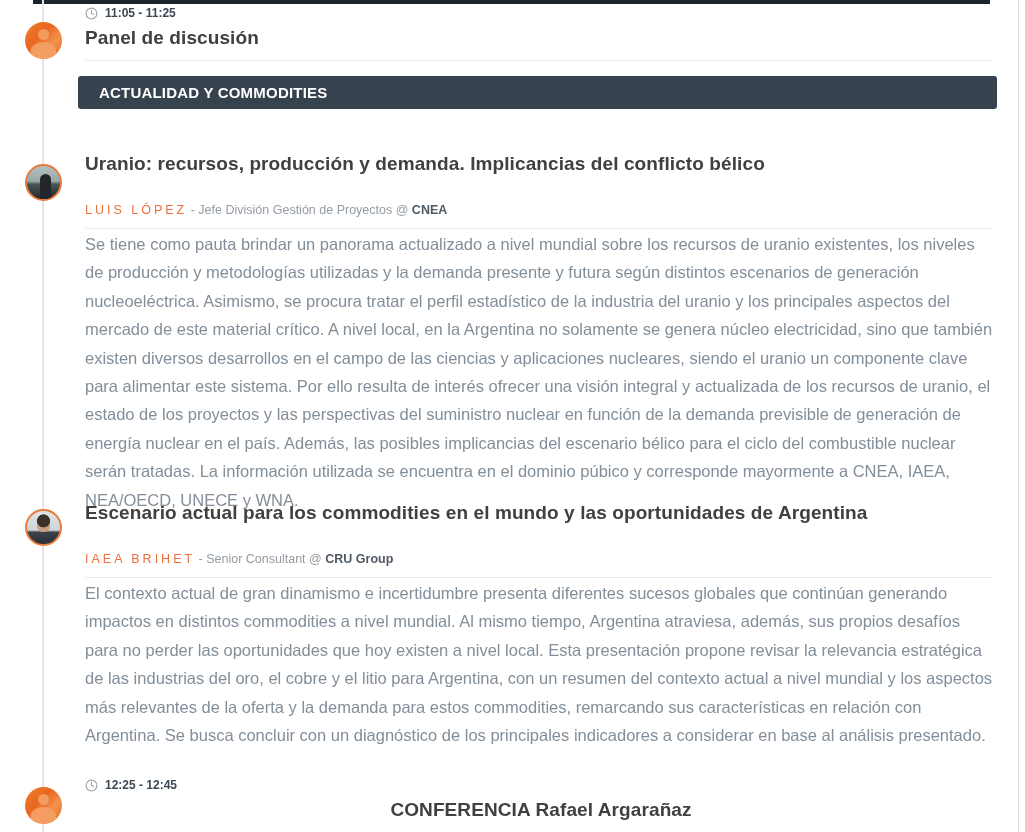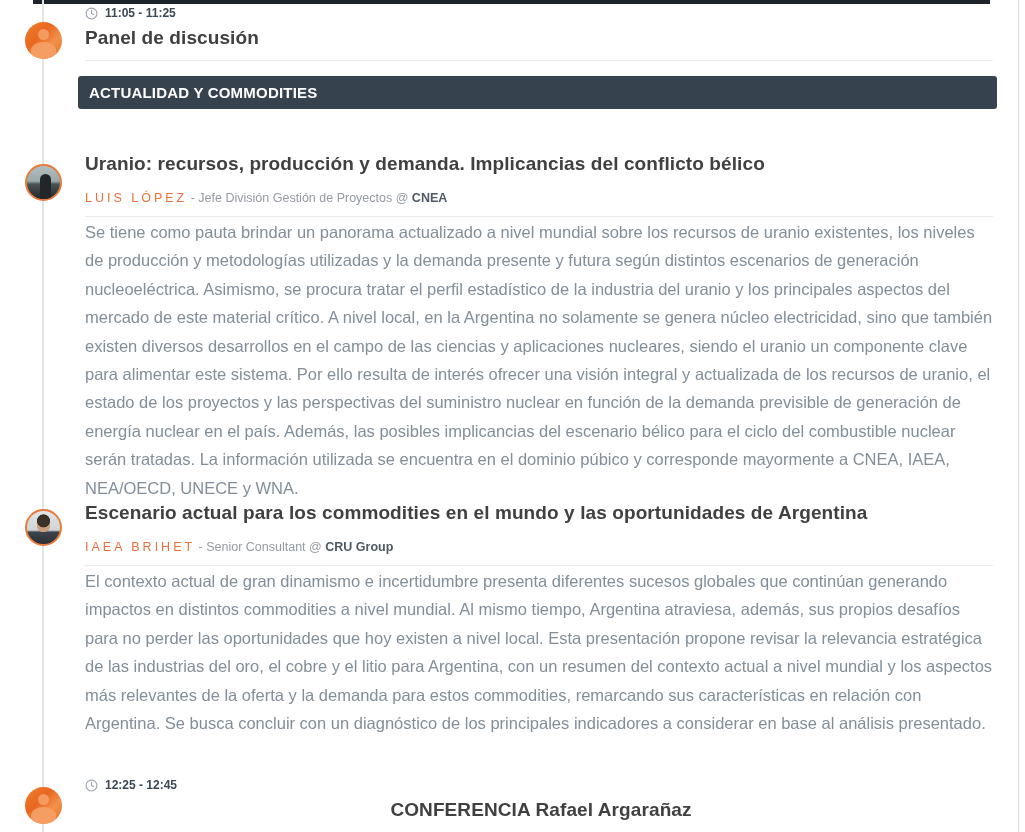--- a/index.html
+++ b/index.html
@@ -30,30 +30,30 @@
       radial-gradient(circle at 50% 30%, #3a3129 0 22%, transparent 24%),
       radial-gradient(circle at 50% 44%, #c99f7e 0 26%, transparent 28%),
       linear-gradient(180deg, #e0e4e6 0%, #cfd5d8 58%, #3c434b 64%, #2a3037 100%); }
 
   
   .session { position: absolute; left: 85px; width: 912px; }
   .time-row { display: flex; align-items: center; gap: 7px; color: #3b4753; font-size: 12px; font-weight: 700; }
   .clock-wrap { display: inline-flex; }
   .session-title { margin: 7px 0 0 0; font-size: 19px; font-weight: 700; color: #404040; letter-spacing: 0.1px; }
   .rule { border: none; border-top: 1px solid #e9eaec; margin: 11px 0 0 0; width: 908px; }
-  .speaker-line { margin-top: 16px; font-size: 12.5px; color: #949ba3; }
+  .speaker-line { margin-top: 28px; font-size: 12.5px; color: #949ba3; }
   .speaker-name { color: #ed6f3d; letter-spacing: 3px; }
   .speaker-org { color: #4e5963; font-weight: 700; }
   .description { margin-top: 1px; font-size: 16.5px; line-height: 28.4px; color: #828e99; width: 910px; }
 
   
   .section-header {
     position: absolute; left: 78px; top: 76px; width: 919px; height: 33px;
     background: #36424e; border-radius: 3px;
-    display: flex; align-items: center; padding-left: 11px;
+    display: flex; align-items: center; padding-left: 21px;
     color: #ffffff; font-size: 15px; font-weight: 700; letter-spacing: 0.2px;
   }
 
   .s1 { top: 6px; }
   .s2 { top: 146px; }
   .s3 { top: 495px; }
   .s4 { top: 778px; text-align: center; }
   .a1 { top: 22px; }
   .a2 { top: 164px; }
   .a3 { top: 509px; }

